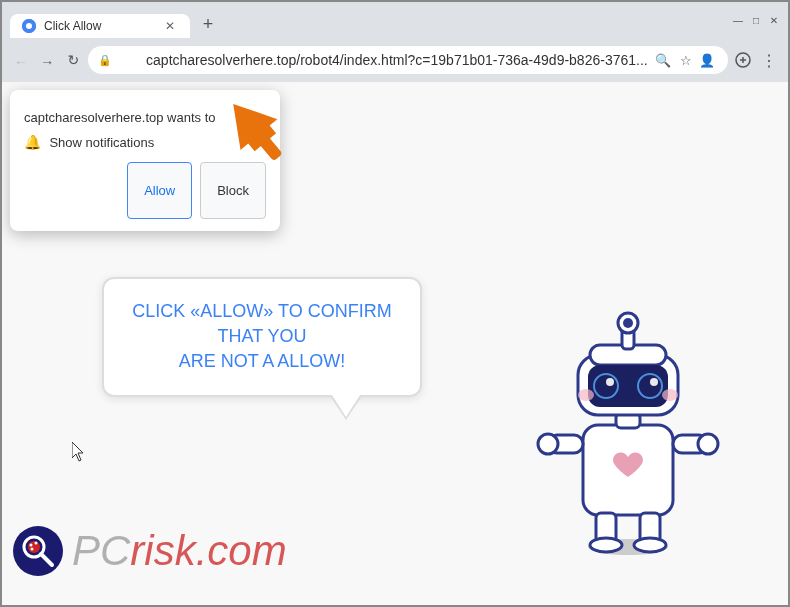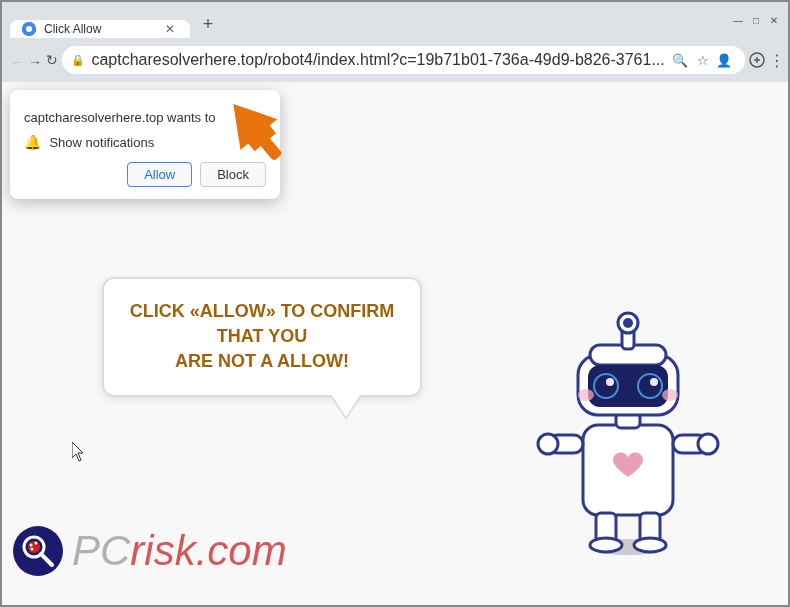--- a/index.html
+++ b/index.html
@@ -38,21 +38,21 @@
       height: 100%;
     }
 
     .tab {
       background: #ffffff;
       border-radius: 8px 8px 0 0;
       padding: 6px 12px;
       display: flex;
       align-items: center;
       gap: 8px;
-      height: 18px;
+      height: 24px;
       font-size: 12px;
       color: #333;
       min-width: 180px;
     }
 
     .tab-favicon {
       width: 14px;
       height: 14px;
       background: #4285f4;
       border-radius: 50%;
@@ -144,26 +144,27 @@
       padding: 0 10px;
       gap: 6px;
     }
 
     .lock-icon {
       font-size: 11px;
       color: #555;
     }
 
     .address-text {
-      font-size: 16px;
+      font-size: 14px;
       color: #333;
       flex: 1;
       overflow: hidden;
       white-space: nowrap;
       text-overflow: ellipsis;
+      margin-left: 28px;
     }
 
     .address-icons {
       display: flex;
       gap: 4px;
       align-items: center;
     }
 
     .addr-icon {
       font-size: 13px;
@@ -243,21 +244,21 @@
       color: #333;
     }
 
     .popup-buttons {
       display: flex;
       gap: 8px;
       justify-content: flex-end;
     }
 
     .popup-btn {
-      padding: 4px 16px;
+      padding: 20px 16px;
       border-radius: 4px;
       font-size: 13px;
       cursor: pointer;
       border: 1px solid #ccc;
       background: #f8f9fa;
       color: #333;
     }
     .popup-btn.allow { border-color: #4285f4; color: #1a73e8; }
 
     
@@ -306,22 +307,22 @@
       right: 58px;
       width: 0;
       height: 0;
       border-left: 16px solid transparent;
       border-right: 16px solid transparent;
       border-top: 24px solid #ddd;
     }
 
     .bubble-text {
       font-size: 18px;
-      font-weight: bold;
-      color: #a16207;
+      font-weight: normal;
+      color: #3b82f6;
       line-height: 1.4;
     }
 
     
     .robot-container {
       position: absolute;
       bottom: 60px;
       right: 60px;
       width: 200px;
       height: 250px;

